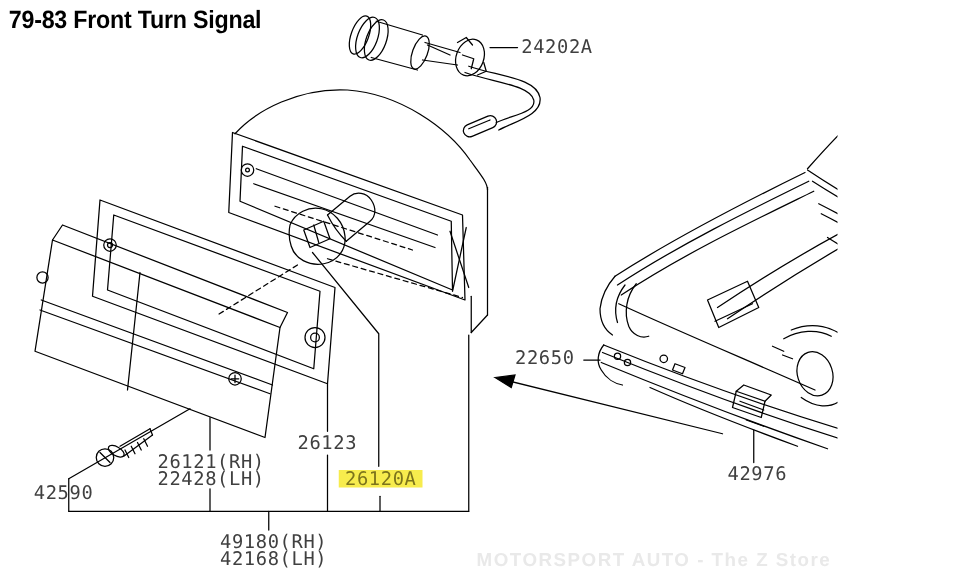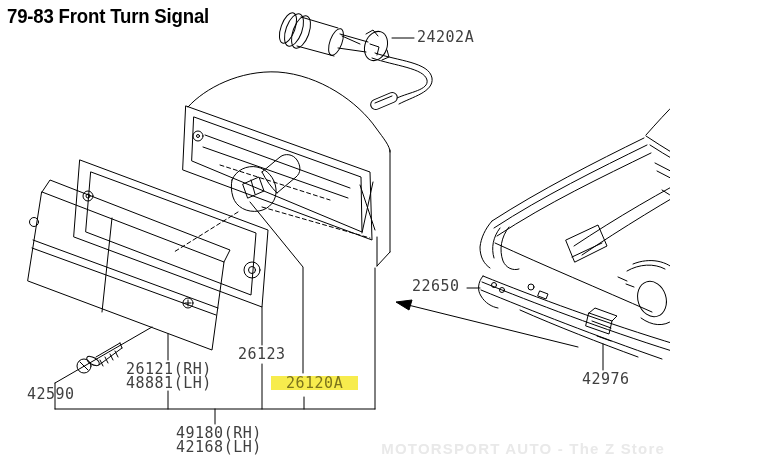--- a/index.html
+++ b/index.html
@@ -5,21 +5,21 @@
   html,body{margin:0;padding:0;background:#fff;}
   #stage{position:relative;width:670px;height:462px;background:#fff;overflow:hidden;
          font-family:"DejaVu Sans Mono",monospace;}
   #art{position:absolute;left:0;top:0;}
   #art path,#art line,#art circle,#art ellipse,#art rect,#art polyline{
       fill:none;stroke:#000;stroke-width:1;stroke-linecap:round;stroke-linejoin:round;}
   .plabel{position:absolute;font-size:15px;letter-spacing:.5px;color:#404040;white-space:pre;line-height:14px;}
   .title{position:absolute;left:7px;top:5px;font-family:"Liberation Sans",sans-serif;
          font-weight:700;font-size:20px;color:#000;letter-spacing:-.2px;
          transform:scaleX(.93);transform-origin:0 0;white-space:pre;}
-  .hl{background:#f7ec4d;color:#7c741c;padding:0 15px;}
+  .hl{background:#f7ec4d;color:#7c741c;padding:0 5px;}
   .watermark{position:absolute;right:5px;top:440px;font-family:"Liberation Sans",sans-serif;
              font-size:15px;font-weight:700;color:#e9e9e9;letter-spacing:1.2px;white-space:pre;}
 </style>
 </head>
 <body>
 
 <div id="stage">
 
   <svg id="art" width="783" height="462" viewBox="0 0 783 462">
     <defs>
@@ -177,21 +177,21 @@
   </svg>
 
   <div class="title">79-83 Front Turn Signal</div>
 
   <div class="plabel" style="left:417px;top:30px">24202A</div>
   <div class="plabel" style="left:412px;top:279px">22650</div>
   <div class="plabel" style="left:582px;top:372px">42976</div>
   <div class="plabel" style="left:27px;top:387px">42590</div>
 
   <div class="plabel" style="left:126px;top:362px">26121(RH)</div>
-  <div class="plabel" style="left:126px;top:376px">48881(LH)</div>
+  <div class="plabel" style="left:126px;top:376px">22428(LH)</div>
 
   <div class="plabel" style="left:238px;top:347px">26123</div>
 
   <div class="plabel hl" style="left:271px;top:376px">26120A</div>
 
   <div class="plabel" style="left:176px;top:426px">49180(RH)</div>
   <div class="plabel" style="left:176px;top:440px">42168(LH)</div>
 
   <div class="watermark">MOTORSPORT AUTO - The Z Store</div>
 </div>

